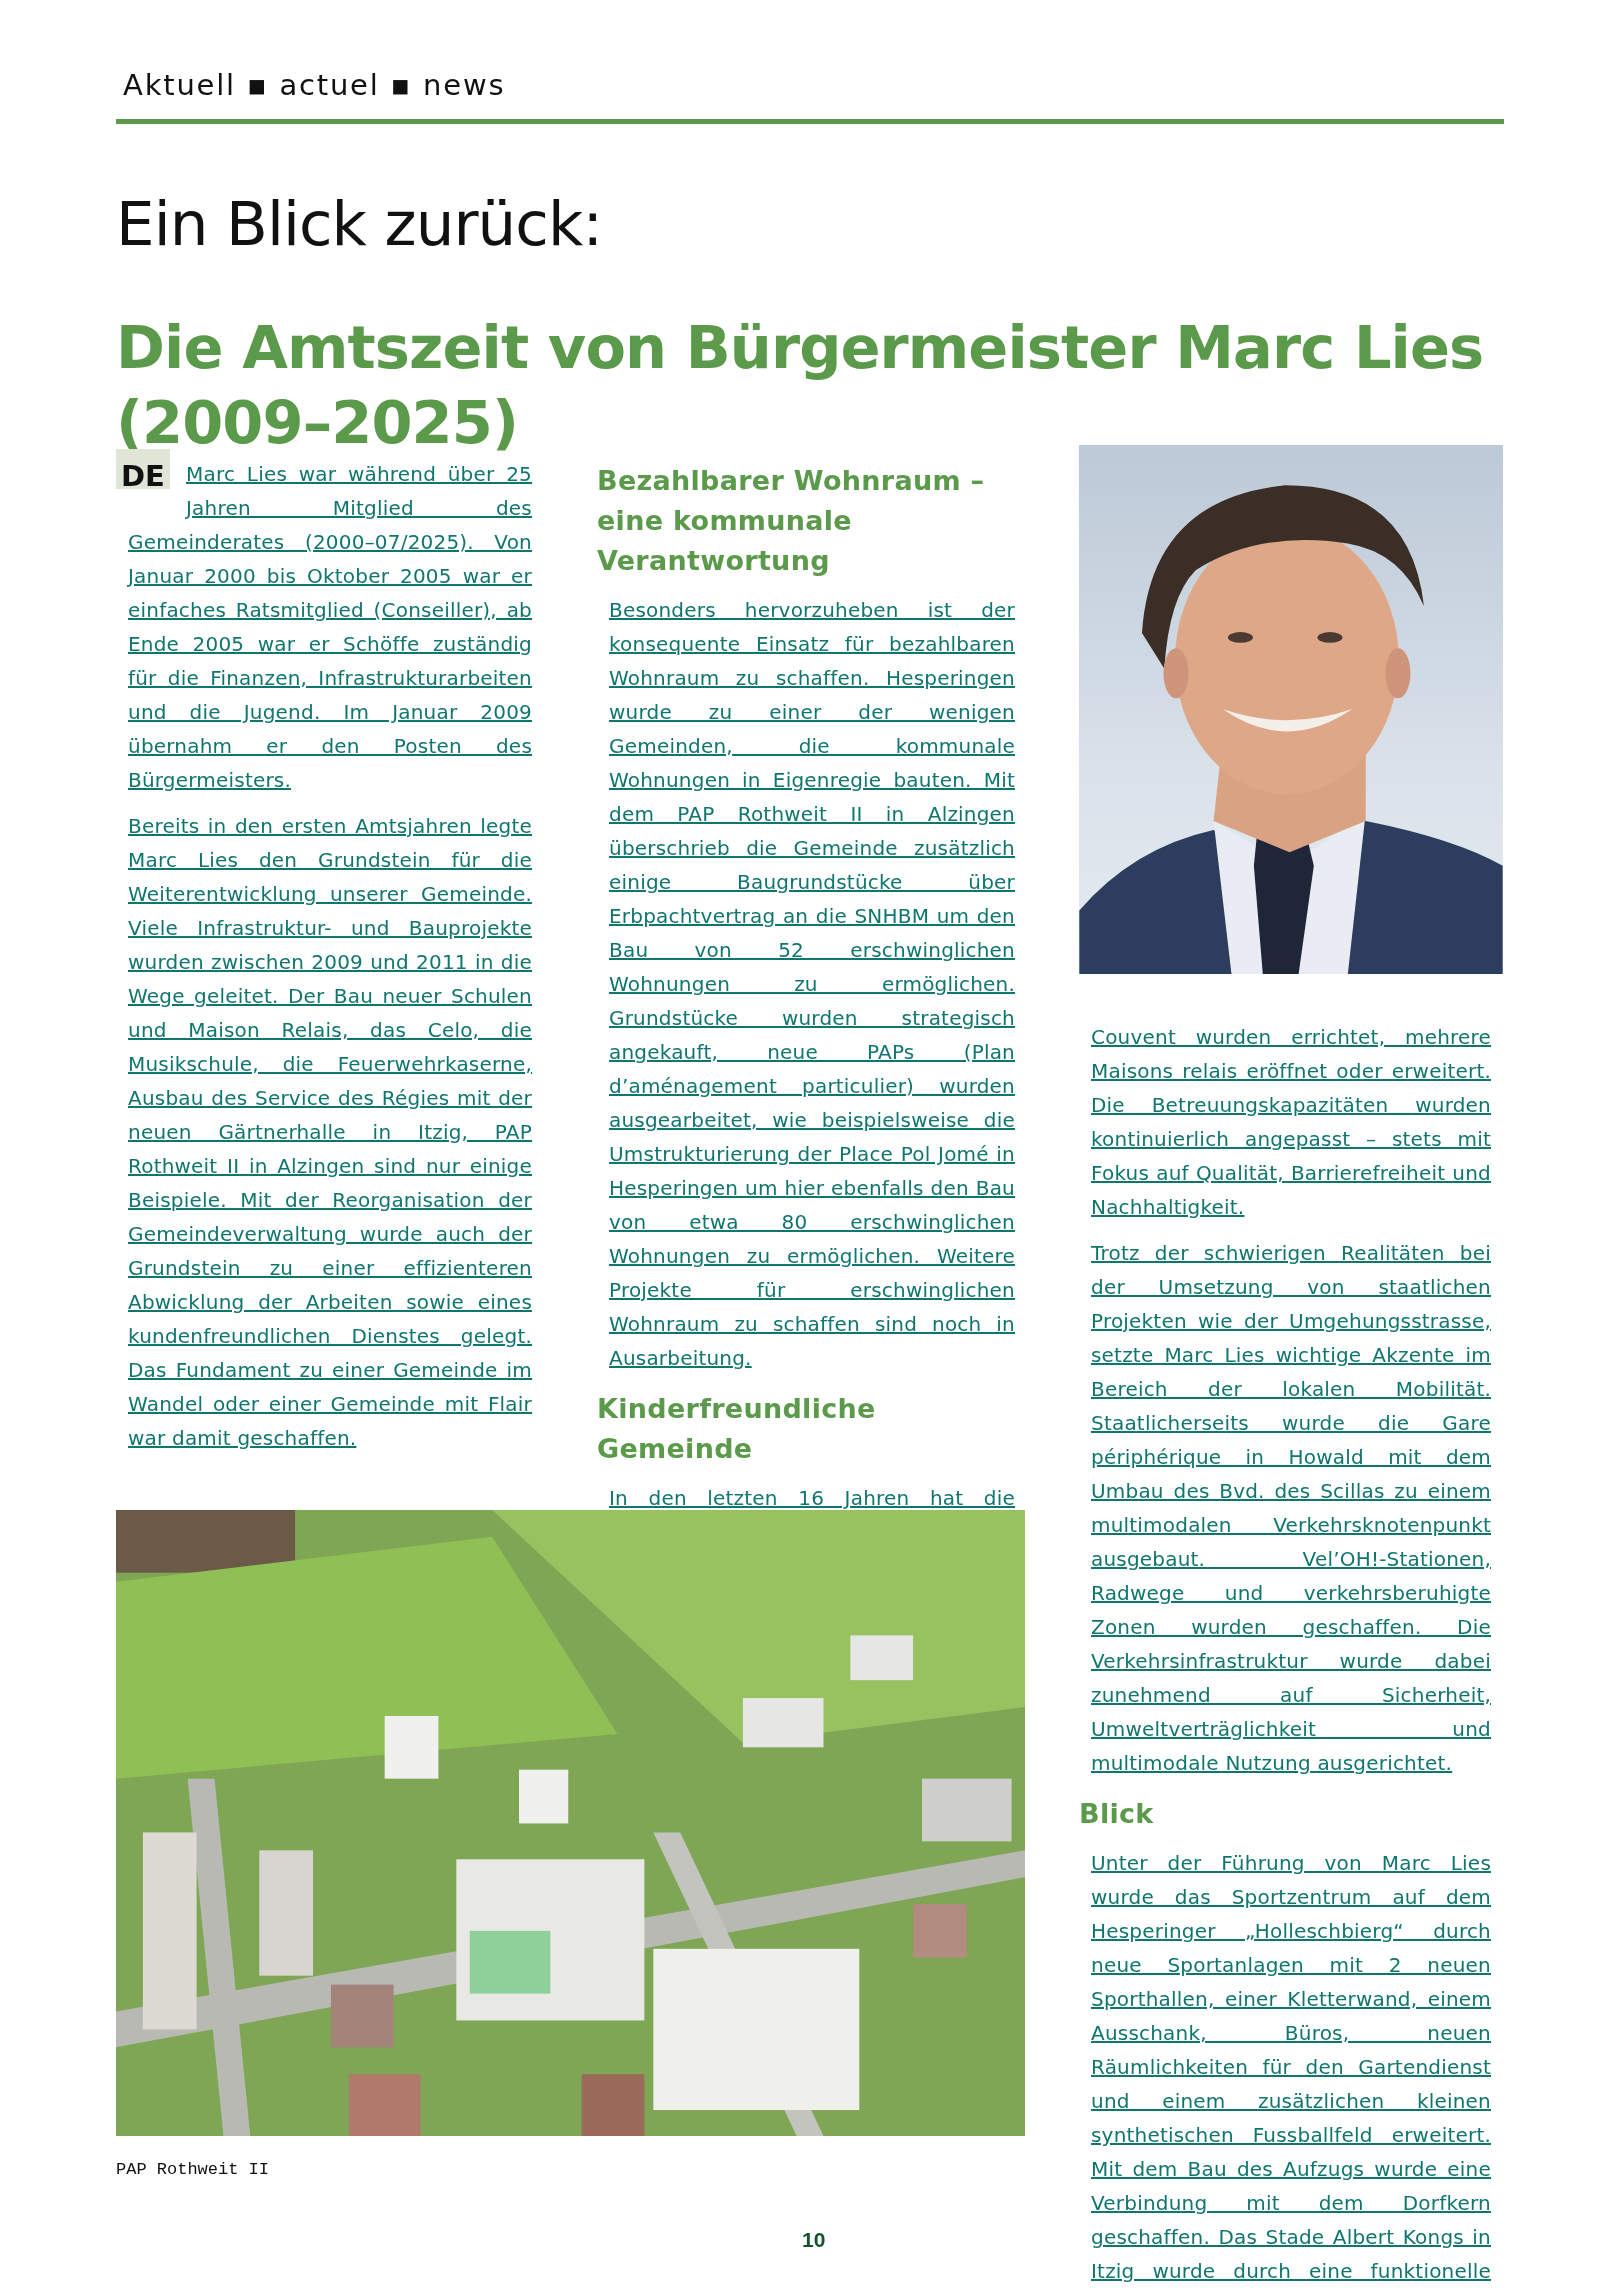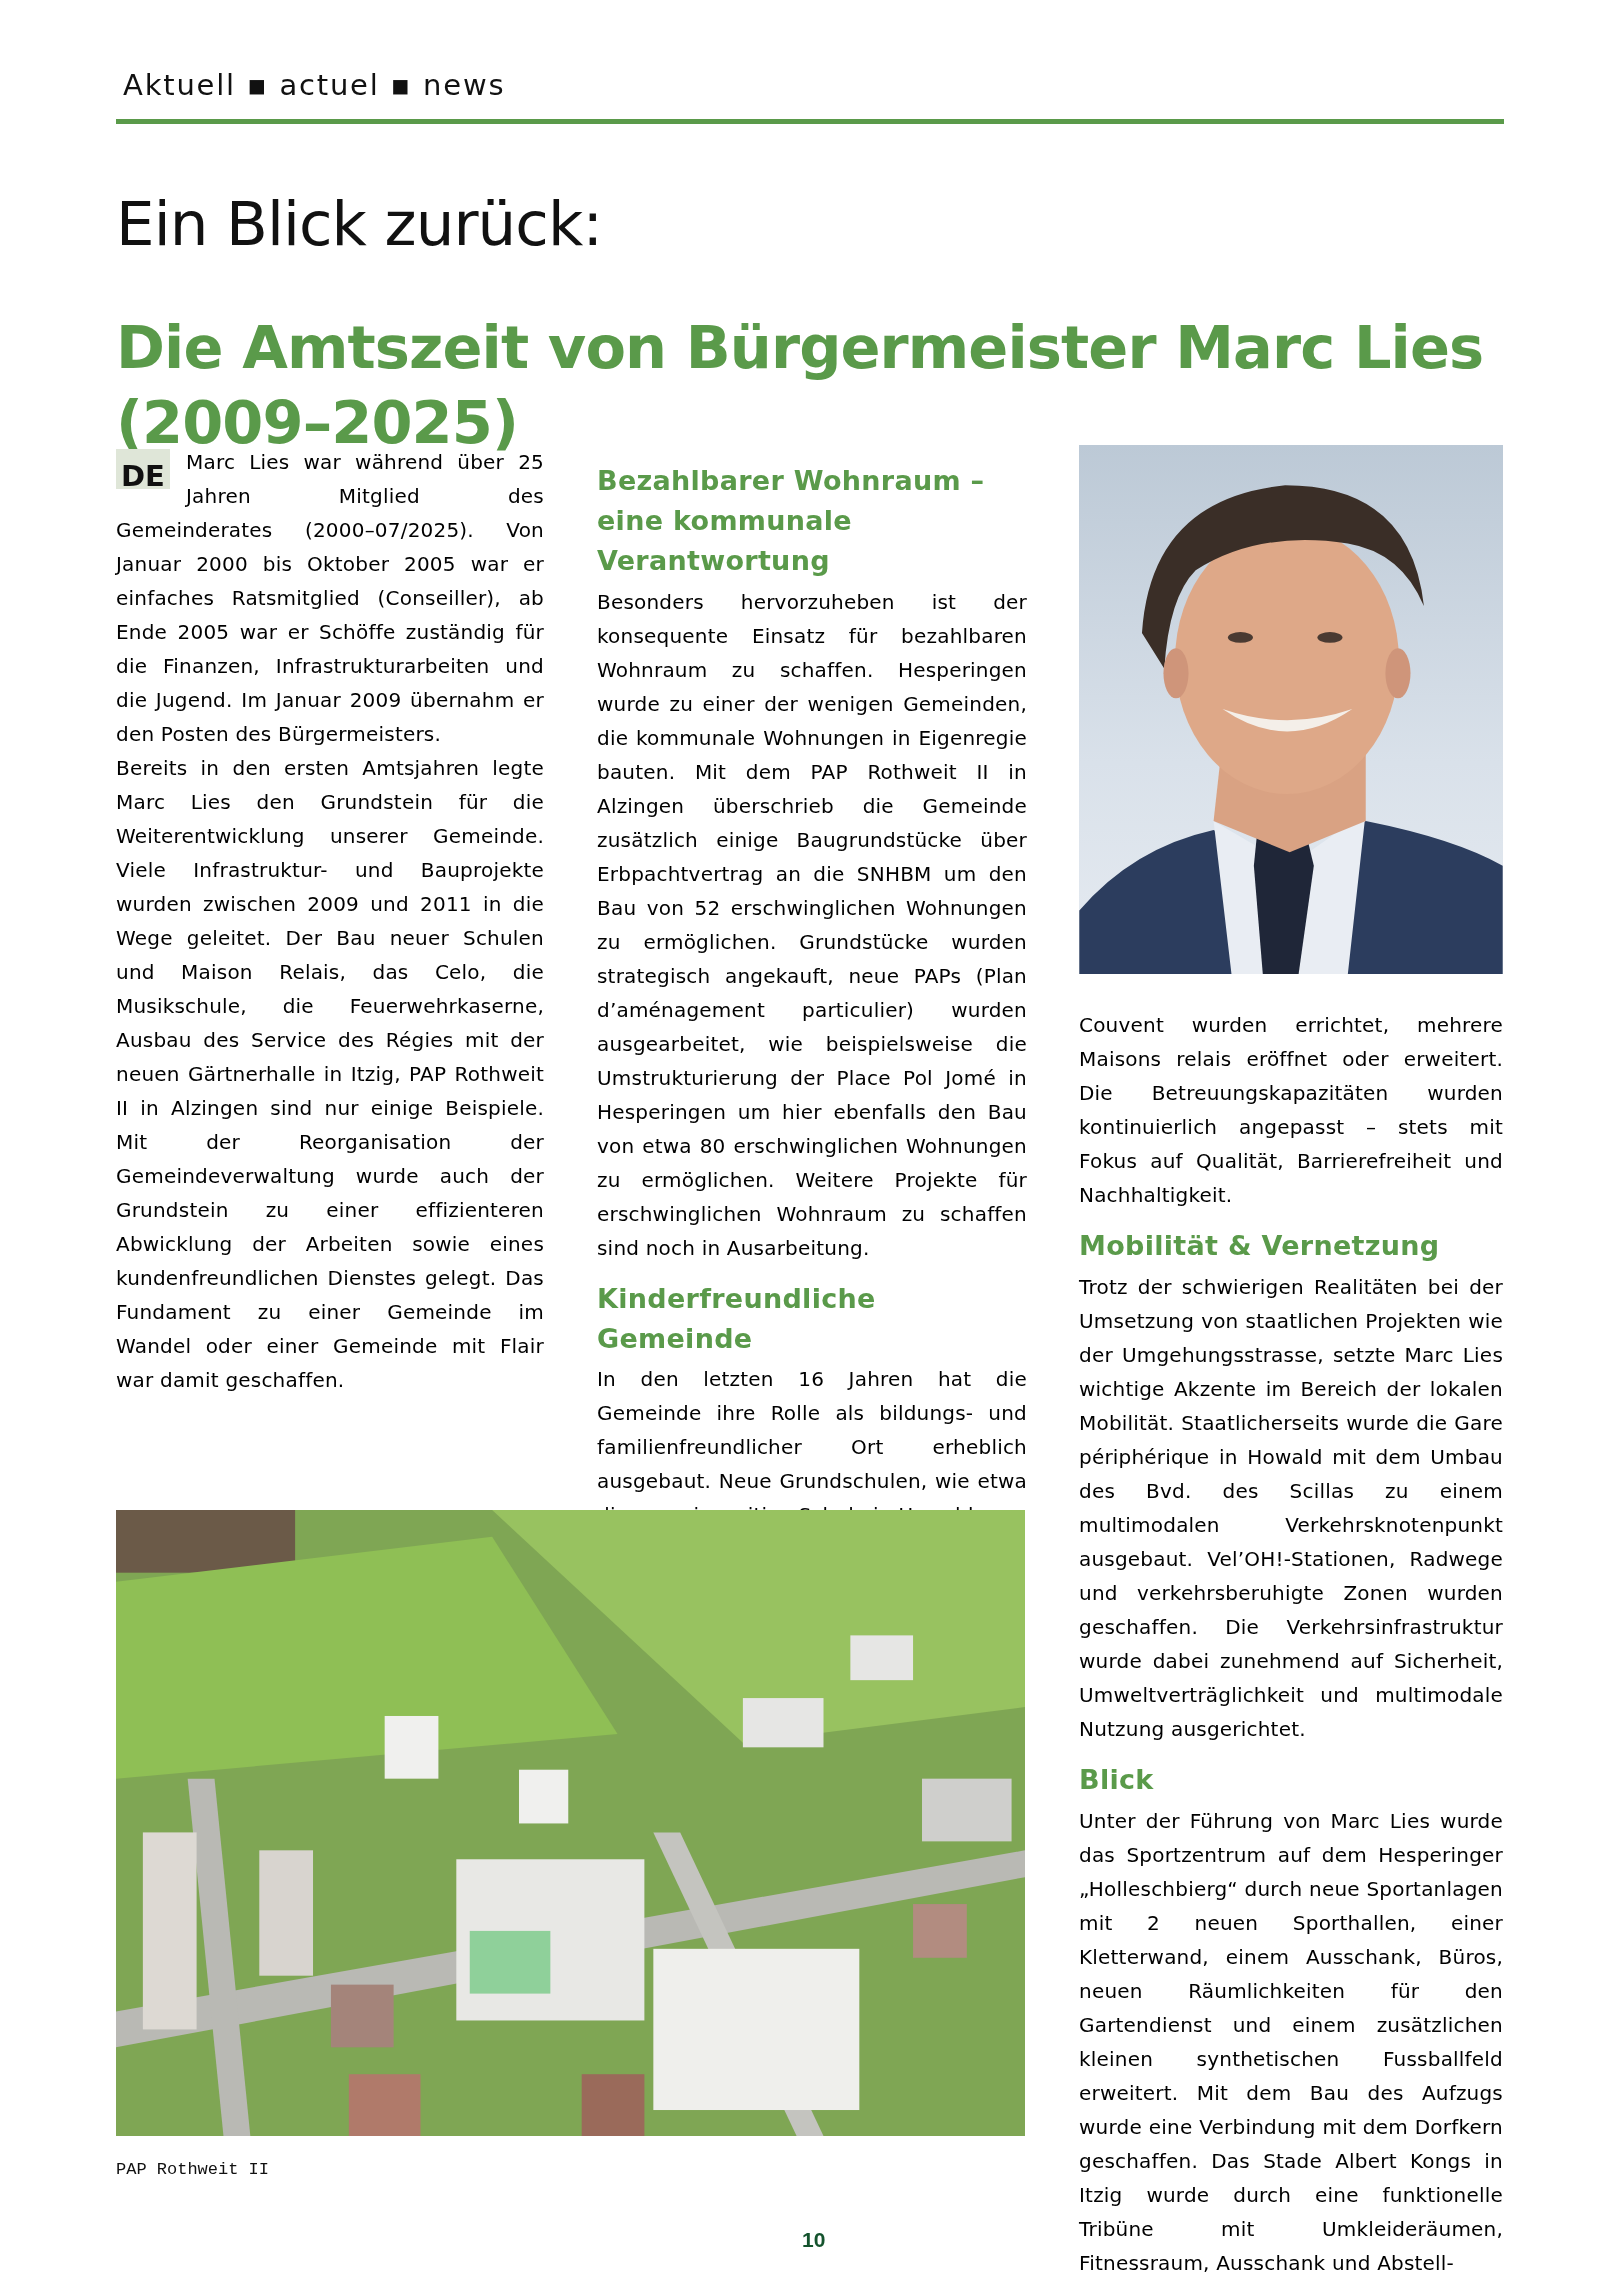--- a/index.html
+++ b/index.html
@@ -13,22 +13,22 @@
   .title-line1 { position: absolute; left: 116px; top: 188px; font-size: 61px; color: #111;
                  font-family: "DejaVu Sans", sans-serif; font-weight: 400; letter-spacing: -0.9px; }
   .title-line2 { position: absolute; left: 116px; top: 267px; width: 1397px; font-size: 59px; line-height: 75px;
                  color: #5a9a4a; font-family: "DejaVu Sans", sans-serif; font-weight: 700; letter-spacing: -0.9px; margin-top: 43px; }
 
   .col { position: absolute; font-family: "DejaVu Sans", sans-serif; }
   .col-1 { left: 116px; top: 445px; width: 428px; }
   .col-2 { left: 597px; top: 445px; width: 430px; }
   .col-3 { left: 1079px; top: 1008px; width: 424px; }
 
-  .p { font-size: 20px; line-height: 34px; text-align: justify; hyphens: manual; margin: 0; color: #000000;
-       letter-spacing: 0.2px; }
+  .p { font-size: 20px; line-height: 34px; text-align: justify; hyphens: manual; margin: 12px; color: #0f766e;
+       letter-spacing: 0.2px; text-decoration: underline; }
   .h { color: #5a9a4a; font-weight: 700; font-size: 27px; line-height: 40px; margin: 14.3px 0 3.6px 0;
        letter-spacing: 0.3px; }
   .h.first { margin-top: 16px; }
 
   .lang-badge { float: left; width: 54px; height: 40px; background: #dfe6d8; margin: 3.6px 16px 3.6px 0;
                 font-weight: 700; font-size: 29px; line-height: 54px; text-align: center; color: #111; }
 
   .portrait { position: absolute; left: 1079px; top: 445px; width: 424px; height: 529px; overflow: hidden;
               background: linear-gradient(180deg, #bcc9d6 0%, #d9e1ea 60%, #e6ebf1 100%); }
   .aerial { position: absolute; left: 116px; top: 1510px; width: 909px; height: 626px; overflow: hidden; background: #6f9a4a; }
@@ -82,21 +82,20 @@
 
     <ellipse cx="180" cy="215" rx="14" ry="6" fill="#4a3a32"></ellipse>
     <ellipse cx="280" cy="215" rx="14" ry="6" fill="#4a3a32"></ellipse>
 
     <path d="M160 295 Q232 345 305 295 Q232 320 160 295 Z" fill="#f4efe9"></path>
   </svg>
 </div>
 
 <div class="col col-3">
   <p class="p">Couvent wurden errichtet, mehrere Maisons relais eröffnet oder erweitert. Die Betreuungskapazitäten wurden kontinuierlich angepasst – stets mit Fokus auf Qualität, Barrierefreiheit und Nachhaltigkeit.</p>
-  <h2 class="h">Mobilität &amp; Vernetzung</h2>
   <p class="p">Trotz der schwierigen Realitäten bei der Umsetzung von staatlichen Projekten wie der Umgehungsstrasse, setzte Marc Lies wichtige Akzente im Bereich der lokalen Mobilität. Staatlicherseits wurde die Gare périphérique in Howald mit dem Umbau des Bvd. des Scillas zu einem multimodalen Verkehrsknotenpunkt ausgebaut. Vel’OH!-Stationen, Radwege und verkehrsberuhigte Zonen wurden geschaffen. Die Verkehrsinfrastruktur wurde dabei zunehmend auf Sicherheit, Umweltverträglichkeit und multimodale Nutzung ausgerichtet.</p>
   <h2 class="h">Blick</h2>
   <p class="p">Unter der Führung von Marc Lies wurde das Sportzentrum auf dem Hesperinger „Holleschbierg“ durch neue Sportanlagen mit 2 neuen Sporthallen, einer Kletterwand, einem Ausschank, Büros, neuen Räumlichkeiten für den Gartendienst und einem zusätzlichen kleinen synthetischen Fussballfeld erweitert. Mit dem Bau des Aufzugs wurde eine Verbindung mit dem Dorfkern geschaffen. Das Stade Albert Kongs in Itzig wurde durch eine funktionelle Tribüne mit Umkleideräumen, Fitnessraum, Ausschank und Abstell-</p>
 </div>
 
 <div class="aerial" title="Luftaufnahme PAP Rothweit II">
   <svg width="909" height="626" viewBox="0 0 1015 699">
     <rect width="1015" height="699" fill="#7fa654"></rect>
     <rect x="0" y="0" width="200" height="70" fill="#6b5a48"></rect>
     <path d="M0 80 L420 30 L560 250 L0 300 Z" fill="#8fbf55"></path>

